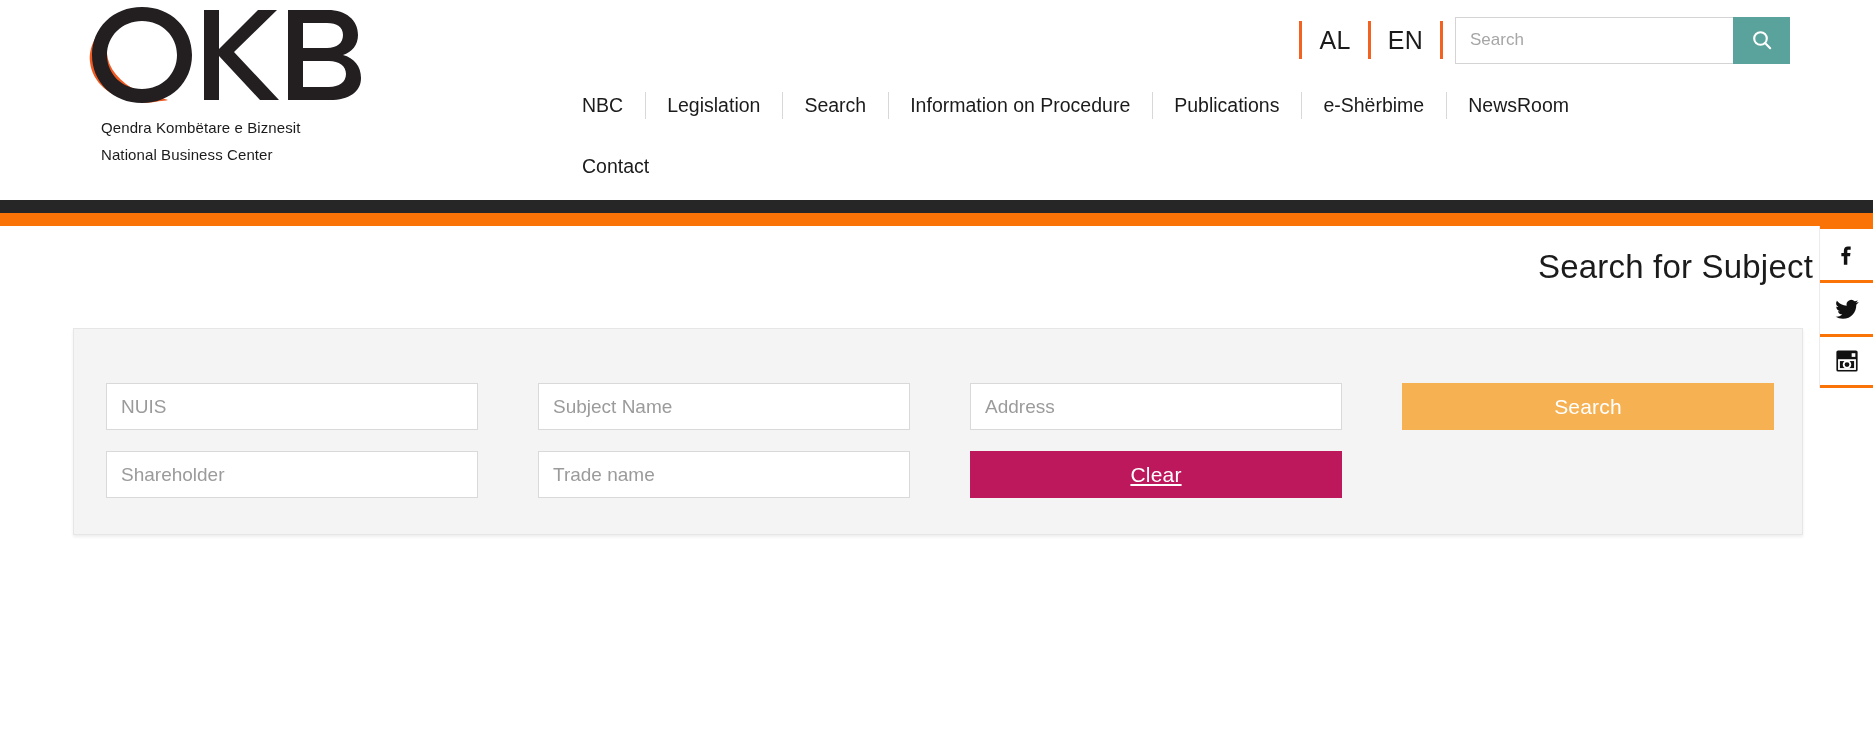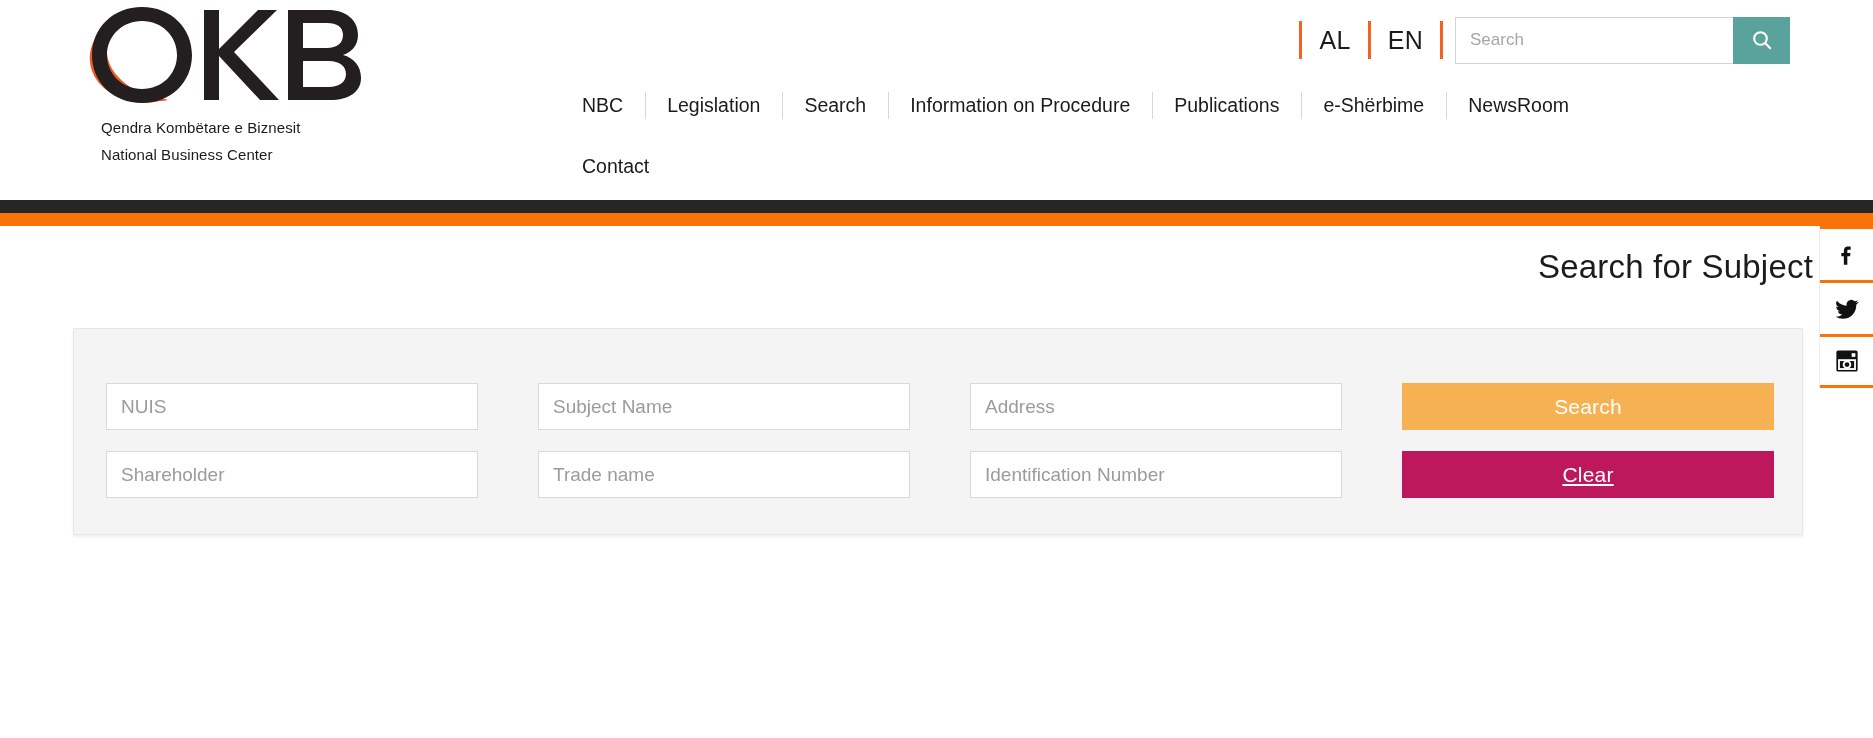--- a/index.html
+++ b/index.html
@@ -339,21 +339,20 @@
     <div class="search-panel">
       <div class="form-grid">
 
         <input class="field" type="text" placeholder="NUIS" style="">
         <input class="field" type="text" placeholder="Subject Name" style="">
         <input class="field" type="text" placeholder="Address" style="">
         <button class="action-btn btn-search">Search</button>
 
         <input class="field" type="text" placeholder="Shareholder" style="">
         <input class="field" type="text" placeholder="Trade name" style="">
-        <input class="field" type="text" placeholder="Identification Number" style="">
         <button class="action-btn btn-clear">Clear</button>
 
       </div>
     </div>
   </div>
 
   <div class="social-rail">
 
     <div class="social-item">
       <svg width="26" height="26" viewBox="0 0 24 24">

